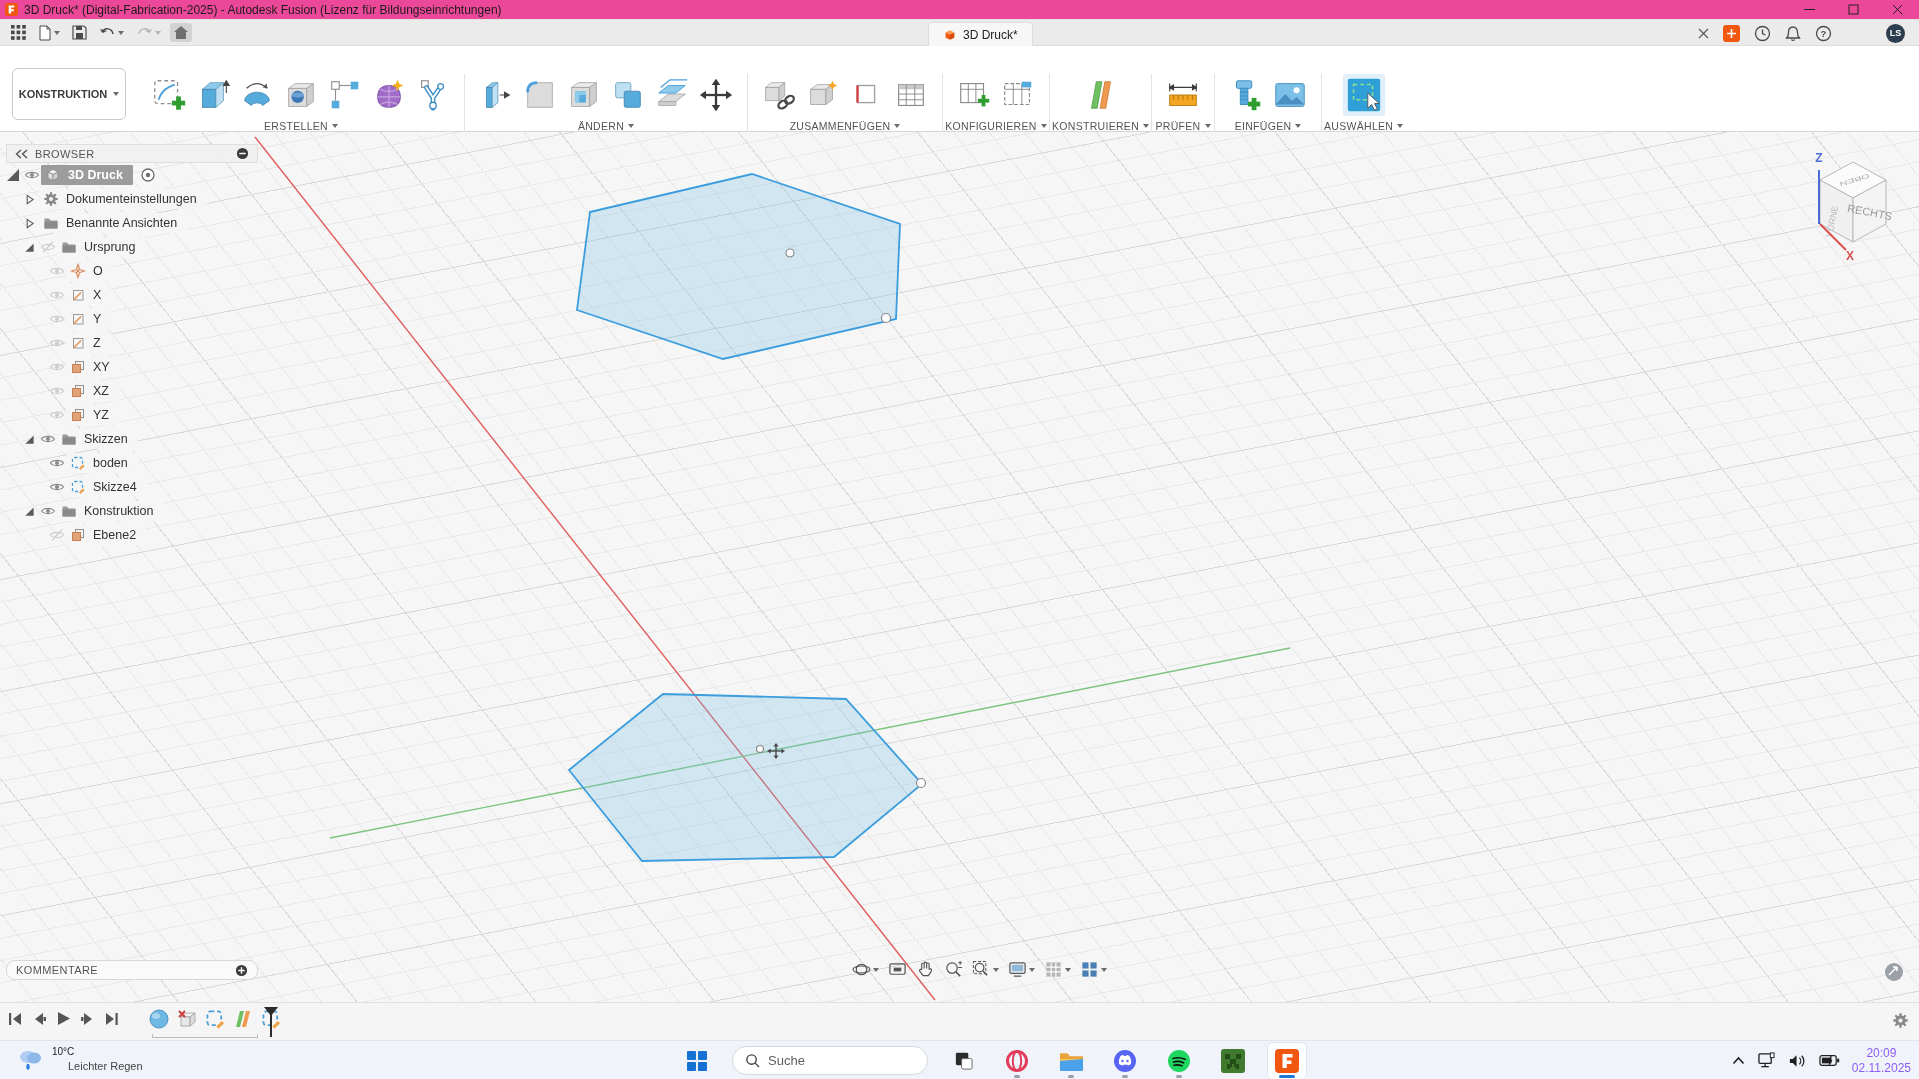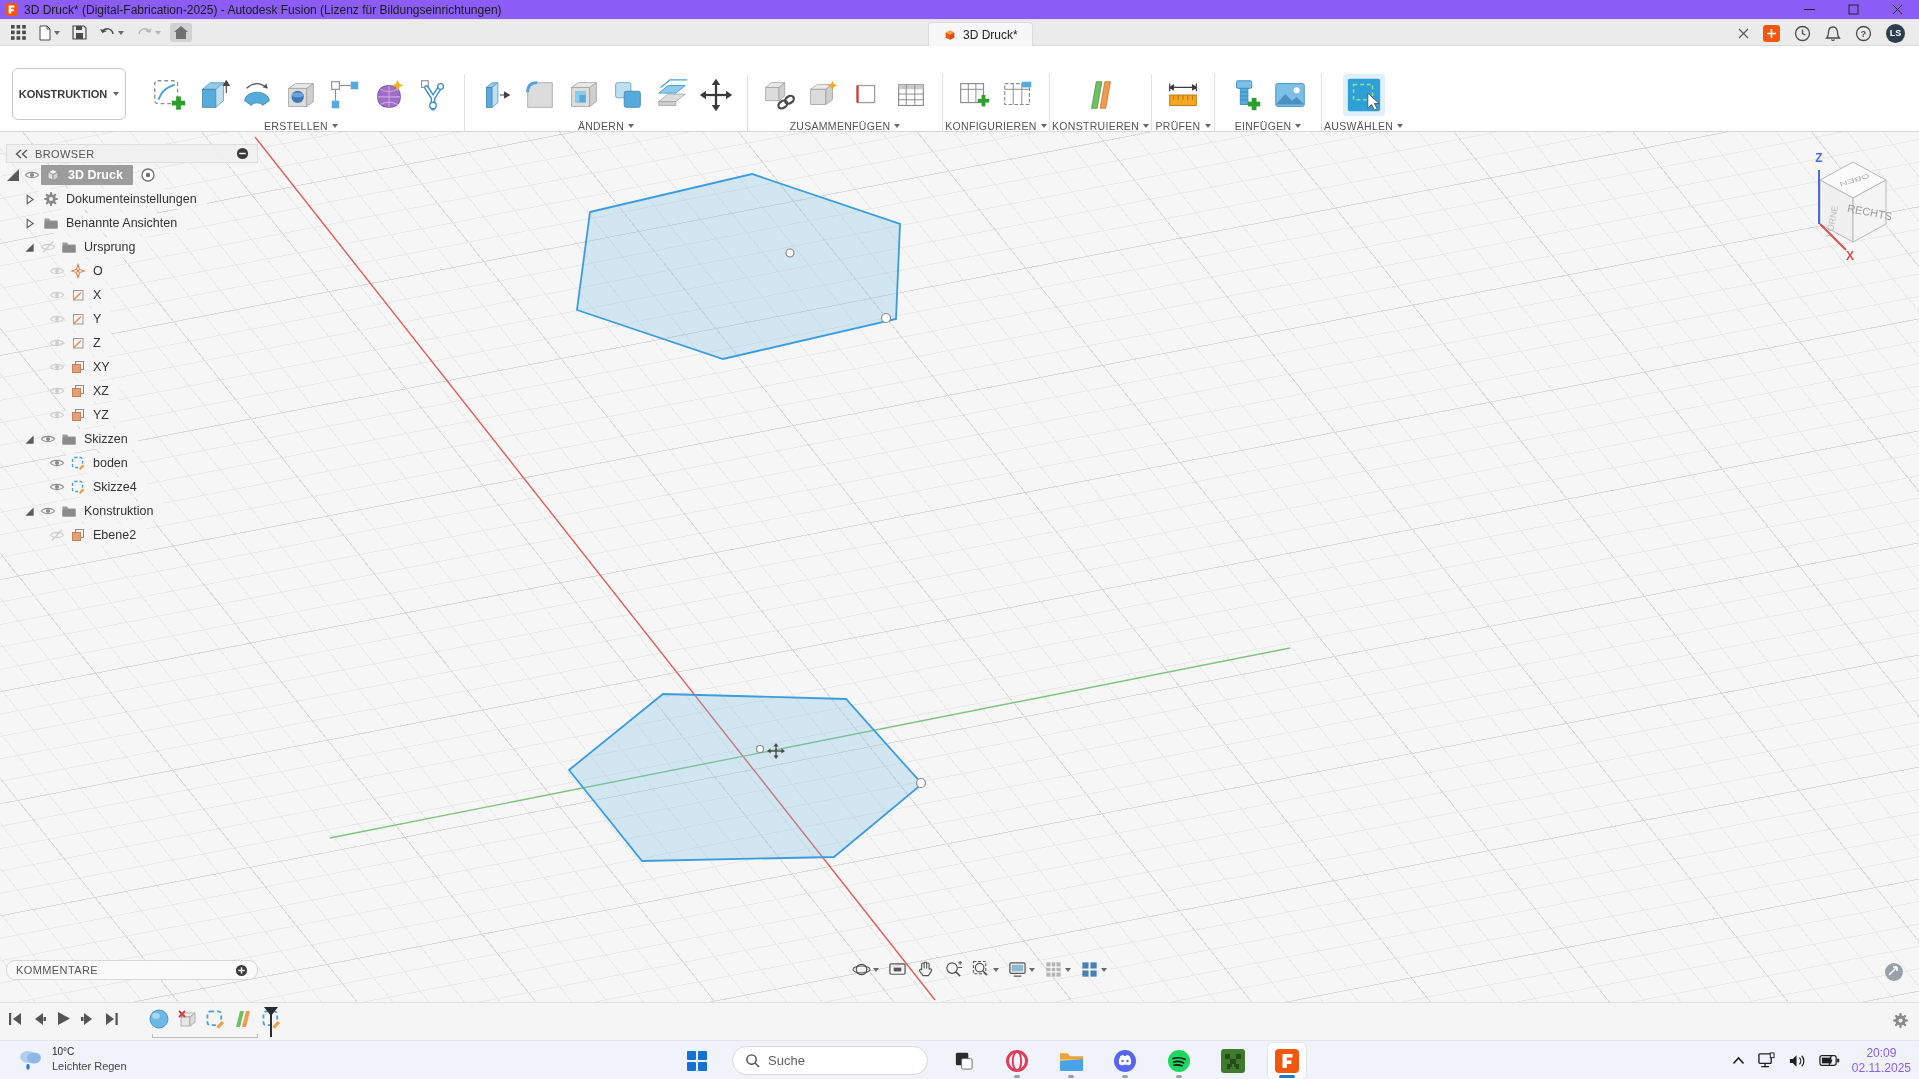--- a/index.html
+++ b/index.html
@@ -1,35 +1,35 @@
 <!DOCTYPE html>
 <html><head>
 <meta charset="utf-8">
 <style>
   * { margin:0; padding:0; box-sizing:border-box; }
   html,body { width:1919px; height:1079px; overflow:hidden; font-family:"Liberation Sans",sans-serif; }
   #root { position:relative; width:1919px; height:1079px; background:#fff; }
 
   
-  .titlebar { position:absolute; left:0; top:0; width:1919px; height:20px; background:#8b5cf6; display:flex; align-items:center; border-bottom:1px solid #e3e3e3;}
+  .titlebar { position:absolute; left:0; top:0; width:1919px; height:20px; background:#ec4899; display:flex; align-items:center; border-bottom:1px solid #e3e3e3;}
   .titlebar .logo { width:13px; height:13px; margin:0 6px 0 5px; }
   .title-text { font-size:12px; color:#1b1b1b; }
   .win-controls { margin-left:auto; display:flex; height:100%; }
   .winbtn { width:44px; height:100%; display:flex; align-items:center; justify-content:center; color:#222; }
 
   
   .appbar { position:absolute; left:0; top:20px; width:1919px; height:26px; background:#ebebeb; display:flex; align-items:center; border-bottom:1px solid #dcdcdc; }
   .qat { display:flex; align-items:center; gap:6px; padding-left:8px; color:#4a4a4a; }
   .qbtn { display:flex; align-items:center; gap:2px; padding:2px 3px; border-radius:3px; }
   .qbtn.pressed { background:#d2d2d2; }
   .caret { width:0; height:0; border-left:3.5px solid transparent; border-right:3.5px solid transparent; border-top:4px solid #6a6a6a; }
   .doctab { position:absolute; left:928px; top:2px; height:24px; display:flex; align-items:center; gap:6px; padding:0 14px; background:#f7f7f7; border:1px solid #dcdcdc; border-bottom:none; border-radius:4px 4px 0 0; font-size:12px; color:#222; }
   .tabstrip-right { position:absolute; right:14px; top:0; height:26px; display:flex; align-items:center; gap:14px; color:#4a4a4a; }
   .newtab { width:17px; height:17px; border-radius:3px; background:#f2570f; color:#fff; display:flex; align-items:center; justify-content:center; font-size:14px; }
-  .avatar { width:19px; height:19px; border-radius:50%; background:#2d3e50; color:#fff; font-size:9px; font-weight:bold; display:flex; align-items:center; justify-content:center; }
+  .avatar { width:19px; height:19px; border-radius:50%; background:#2d3e50; color:#fff; font-size:9px; font-weight:bold; display:flex; align-items:center; justify-content:center;margin-left:40px; }
 
   
   .ribbon { position:absolute; left:0; top:46px; width:1919px; height:86px; background:#fff; border-bottom:1px solid #d6d6d6; }
   .tabs-row { position:absolute; left:140px; top:2px; display:flex; height:24px; }
   .rtab { padding:0 19px; font-size:11px; font-weight:bold; color:#3c3c3c; letter-spacing:.4px; display:flex; align-items:center; position:relative; }
   .rtab.active { color:#0696d7; }
   .rtab.active::after { content:""; position:absolute; left:10px; right:10px; bottom:0; height:3px; background:#0696d7; }
   .ctx-btn { position:absolute; left:12px; top:22px; width:114px; height:52px; border:1px solid #c8c8c8; border-radius:6px; background:#fff; display:flex; align-items:center; justify-content:center; gap:6px; font-size:11px; font-weight:bold; color:#3c3c3c; }
   .ribbon-main { position:absolute; left:140px; top:26px; display:flex; align-items:flex-start; }
   .rgroup { display:flex; flex-direction:column; align-items:center; }
@@ -79,21 +79,21 @@
   .titems { position:absolute; left:148px; top:5px; display:flex; gap:6px; align-items:center; }
   .tbracket { position:absolute; left:152px; top:31px; width:106px; height:4px; border:1px solid #bdbdbd; border-top:none; }
   .tmarker { position:absolute; left:262px; top:3px; }
   .tgear { position:absolute; right:10px; top:9px; color:#7a7a7a; }
 
   
   .taskbar { position:absolute; left:0; top:1040px; width:1919px; height:39px; background:#f0f4fa; border-top:1px solid #e2e6ec; }
   .weather { position:absolute; left:16px; top:4px; display:flex; align-items:center; gap:8px; }
   .wtxt { display:flex; flex-direction:column; line-height:14px; }
   .wtemp { font-size:10px; color:#1a1a1a; }
-  .wdesc { font-size:11px; color:#444; }
+  .wdesc { font-size:11px; color:#444;margin-left:16px; }
   .tb-center { position:absolute; left:678px; top:0; height:39px; display:flex; align-items:center; gap:16px; }
   .searchpill { width:196px; height:29px; border-radius:15px; background:#fff; border:1px solid #d4d7dc; display:flex; align-items:center; gap:8px; padding:0 12px; color:#555; }
   .searchpill span { font-size:13px; color:#5f5f5f; }
   .appicon { width:38px; height:36px; display:flex; align-items:center; justify-content:center; position:relative; border-radius:5px; }
   .appicon .rundot { position:absolute; bottom:1px; left:50%; transform:translateX(-50%); width:6px; height:3px; border-radius:2px; background:#9aa0a8; }
   .appicon.active { background:rgba(255,255,255,.85); box-shadow:0 0 0 1px #e2e6ec; }
   .appicon.active .rundot { width:16px; background:#1f78d1; }
   .tray { position:absolute; right:8px; top:0; height:39px; display:flex; align-items:center; gap:12px; color:#1f1f1f; }
   .clockblk { text-align:center; font-size:12px; color:#8b5cf6; line-height:15px; }
   svg { display:block; }

